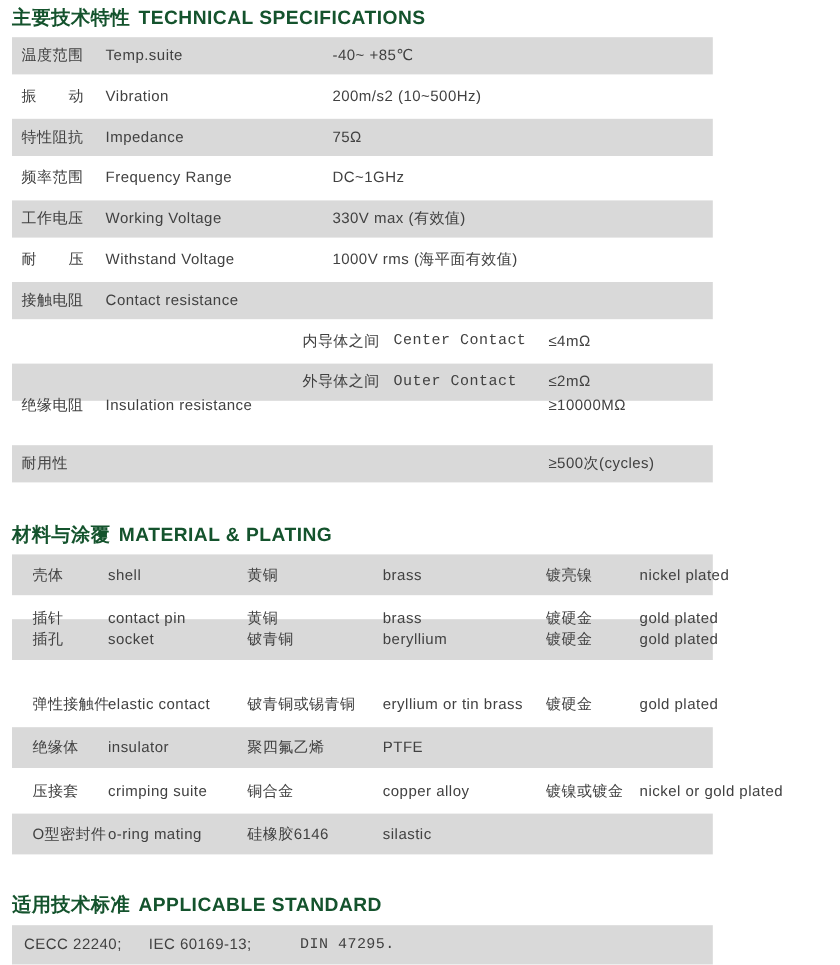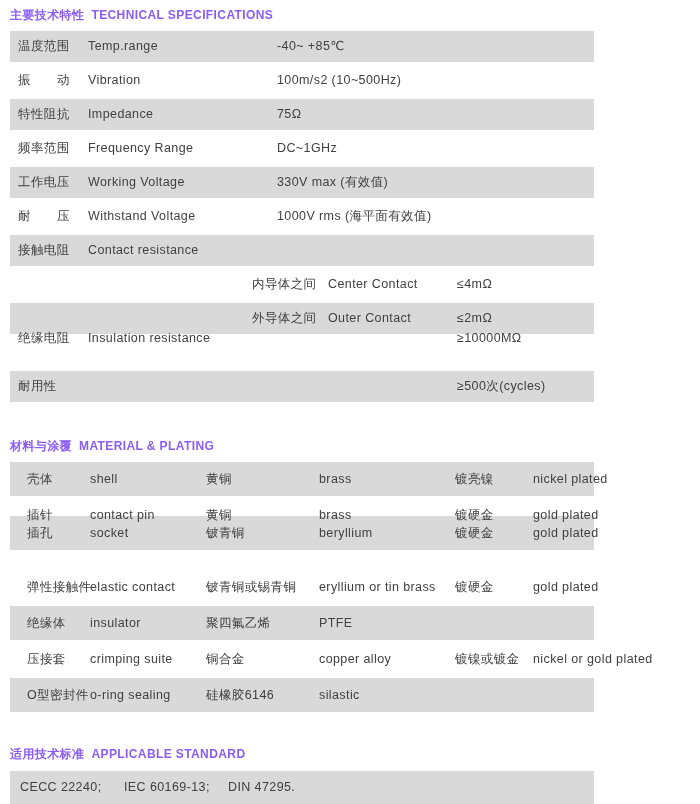--- a/index.html
+++ b/index.html
@@ -3,21 +3,21 @@
 <meta charset="utf-8">
 <style>
   html,body { margin:0; padding:0; background:#ffffff; }
   #page {
     position:relative; width:700px; height:804px; background:#ffffff;
     font-family:"Liberation Sans","DejaVu Sans",sans-serif;
     overflow:hidden;
   }
   .sec-title {
     position:absolute; left:10px; height:25px; line-height:25px;
-    font-size:12px; font-weight:bold; color:#8b5cf6; letter-spacing:0.4px;
+    font-size:16px; font-weight:bold; color:#14532d; letter-spacing:0.4px;
     white-space:nowrap;
   }
   .sec-title .cnp { margin-right:7px; }
   .row { position:absolute; left:0; width:598px; }
   .row.gray::before {
     content:""; position:absolute; left:10px; right:4px; top:0;
     background:#d9d9d9; z-index:0;
   }
   .s1row { height:34px; }
   .s1row.gray::before { height:31px; }
@@ -28,45 +28,45 @@
   .cell {
     position:absolute; top:0; white-space:nowrap; z-index:1;
     font-size:12.5px; color:#414141; letter-spacing:0.4px;
   }
   .s1row .cell { line-height:31px; }
   .s2row .cell { line-height:34px;text-align:center; }
   .s3row .cell { line-height:33px; }
   .spread { width:52px; text-align:justify; text-align-last:justify; }
   
   .c1 { left:18px; } .c2 { left:88px; } .c3 { left:277px; }
-  .sc1 { left:252px;text-align:right; } .sc2 { left:328px; } .cv { left:457px; }
+  .sc1 { left:252px;text-align:right; } .sc2 { left:328px;font-family:Liberation Mono, monospace; } .cv { left:457px; }
   
   .m1 { left:27px; } .m2 { left:90px; } .m3 { left:206px; }
   .m4 { left:319px; } .m5 { left:455px; } .m6 { left:533px; }
   
-  .t1 { left:20px; } .t2 { left:124px; } .t3 { left:228px; }
+  .t1 { left:20px; } .t2 { left:124px; } .t3 { left:250px;font-family:Liberation Mono, monospace; }
 </style>
 </head>
 <body>
 
 <div id="page">
 
   <div class="sec-title" style="top:3px;">
     <span class="cnp">主要技术特性</span><span>TECHNICAL SPECIFICATIONS</span>
   </div>
 
   <div class="row s1row gray" style="top:31px;">
     <span class="cell c1">温度范围</span>
-    <span class="cell c2">Temp.range</span>
+    <span class="cell c2">Temp.suite</span>
     <span class="cell c3">-40~ +85℃</span>
   </div>
   <div class="row s1row" style="top:65px;">
     <span class="cell c1 spread">振动</span>
     <span class="cell c2">Vibration</span>
-    <span class="cell c3">100m/s2 (10~500Hz)</span>
+    <span class="cell c3">200m/s2 (10~500Hz)</span>
   </div>
   <div class="row s1row gray" style="top:99px;">
     <span class="cell c1">特性阻抗</span>
     <span class="cell c2">Impedance</span>
     <span class="cell c3">75Ω</span>
   </div>
   <div class="row s1row" style="top:133px;text-align:right;">
     <span class="cell c1">频率范围</span>
     <span class="cell c2">Frequency Range</span>
     <span class="cell c3">DC~1GHz</span>
@@ -150,21 +150,21 @@
   <div class="row s2row" style="top:642px;">
     <span class="cell m1">压接套</span>
     <span class="cell m2">crimping suite</span>
     <span class="cell m3">铜合金</span>
     <span class="cell m4">copper alloy</span>
     <span class="cell m5">镀镍或镀金</span>
     <span class="cell m6">nickel or gold plated</span>
   </div>
   <div class="row s2row gray" style="top:678px;">
     <span class="cell m1">O型密封件</span>
-    <span class="cell m2">o-ring sealing</span>
+    <span class="cell m2">o-ring mating</span>
     <span class="cell m3">硅橡胶6146</span>
     <span class="cell m4">silastic</span>
   </div>
 
   <div class="sec-title" style="top:742px;">
     <span class="cnp">适用技术标准</span><span>APPLICABLE STANDARD</span>
   </div>
 
   <div class="row s3row gray" style="top:771px;">
     <span class="cell t1">CECC 22240;</span>

